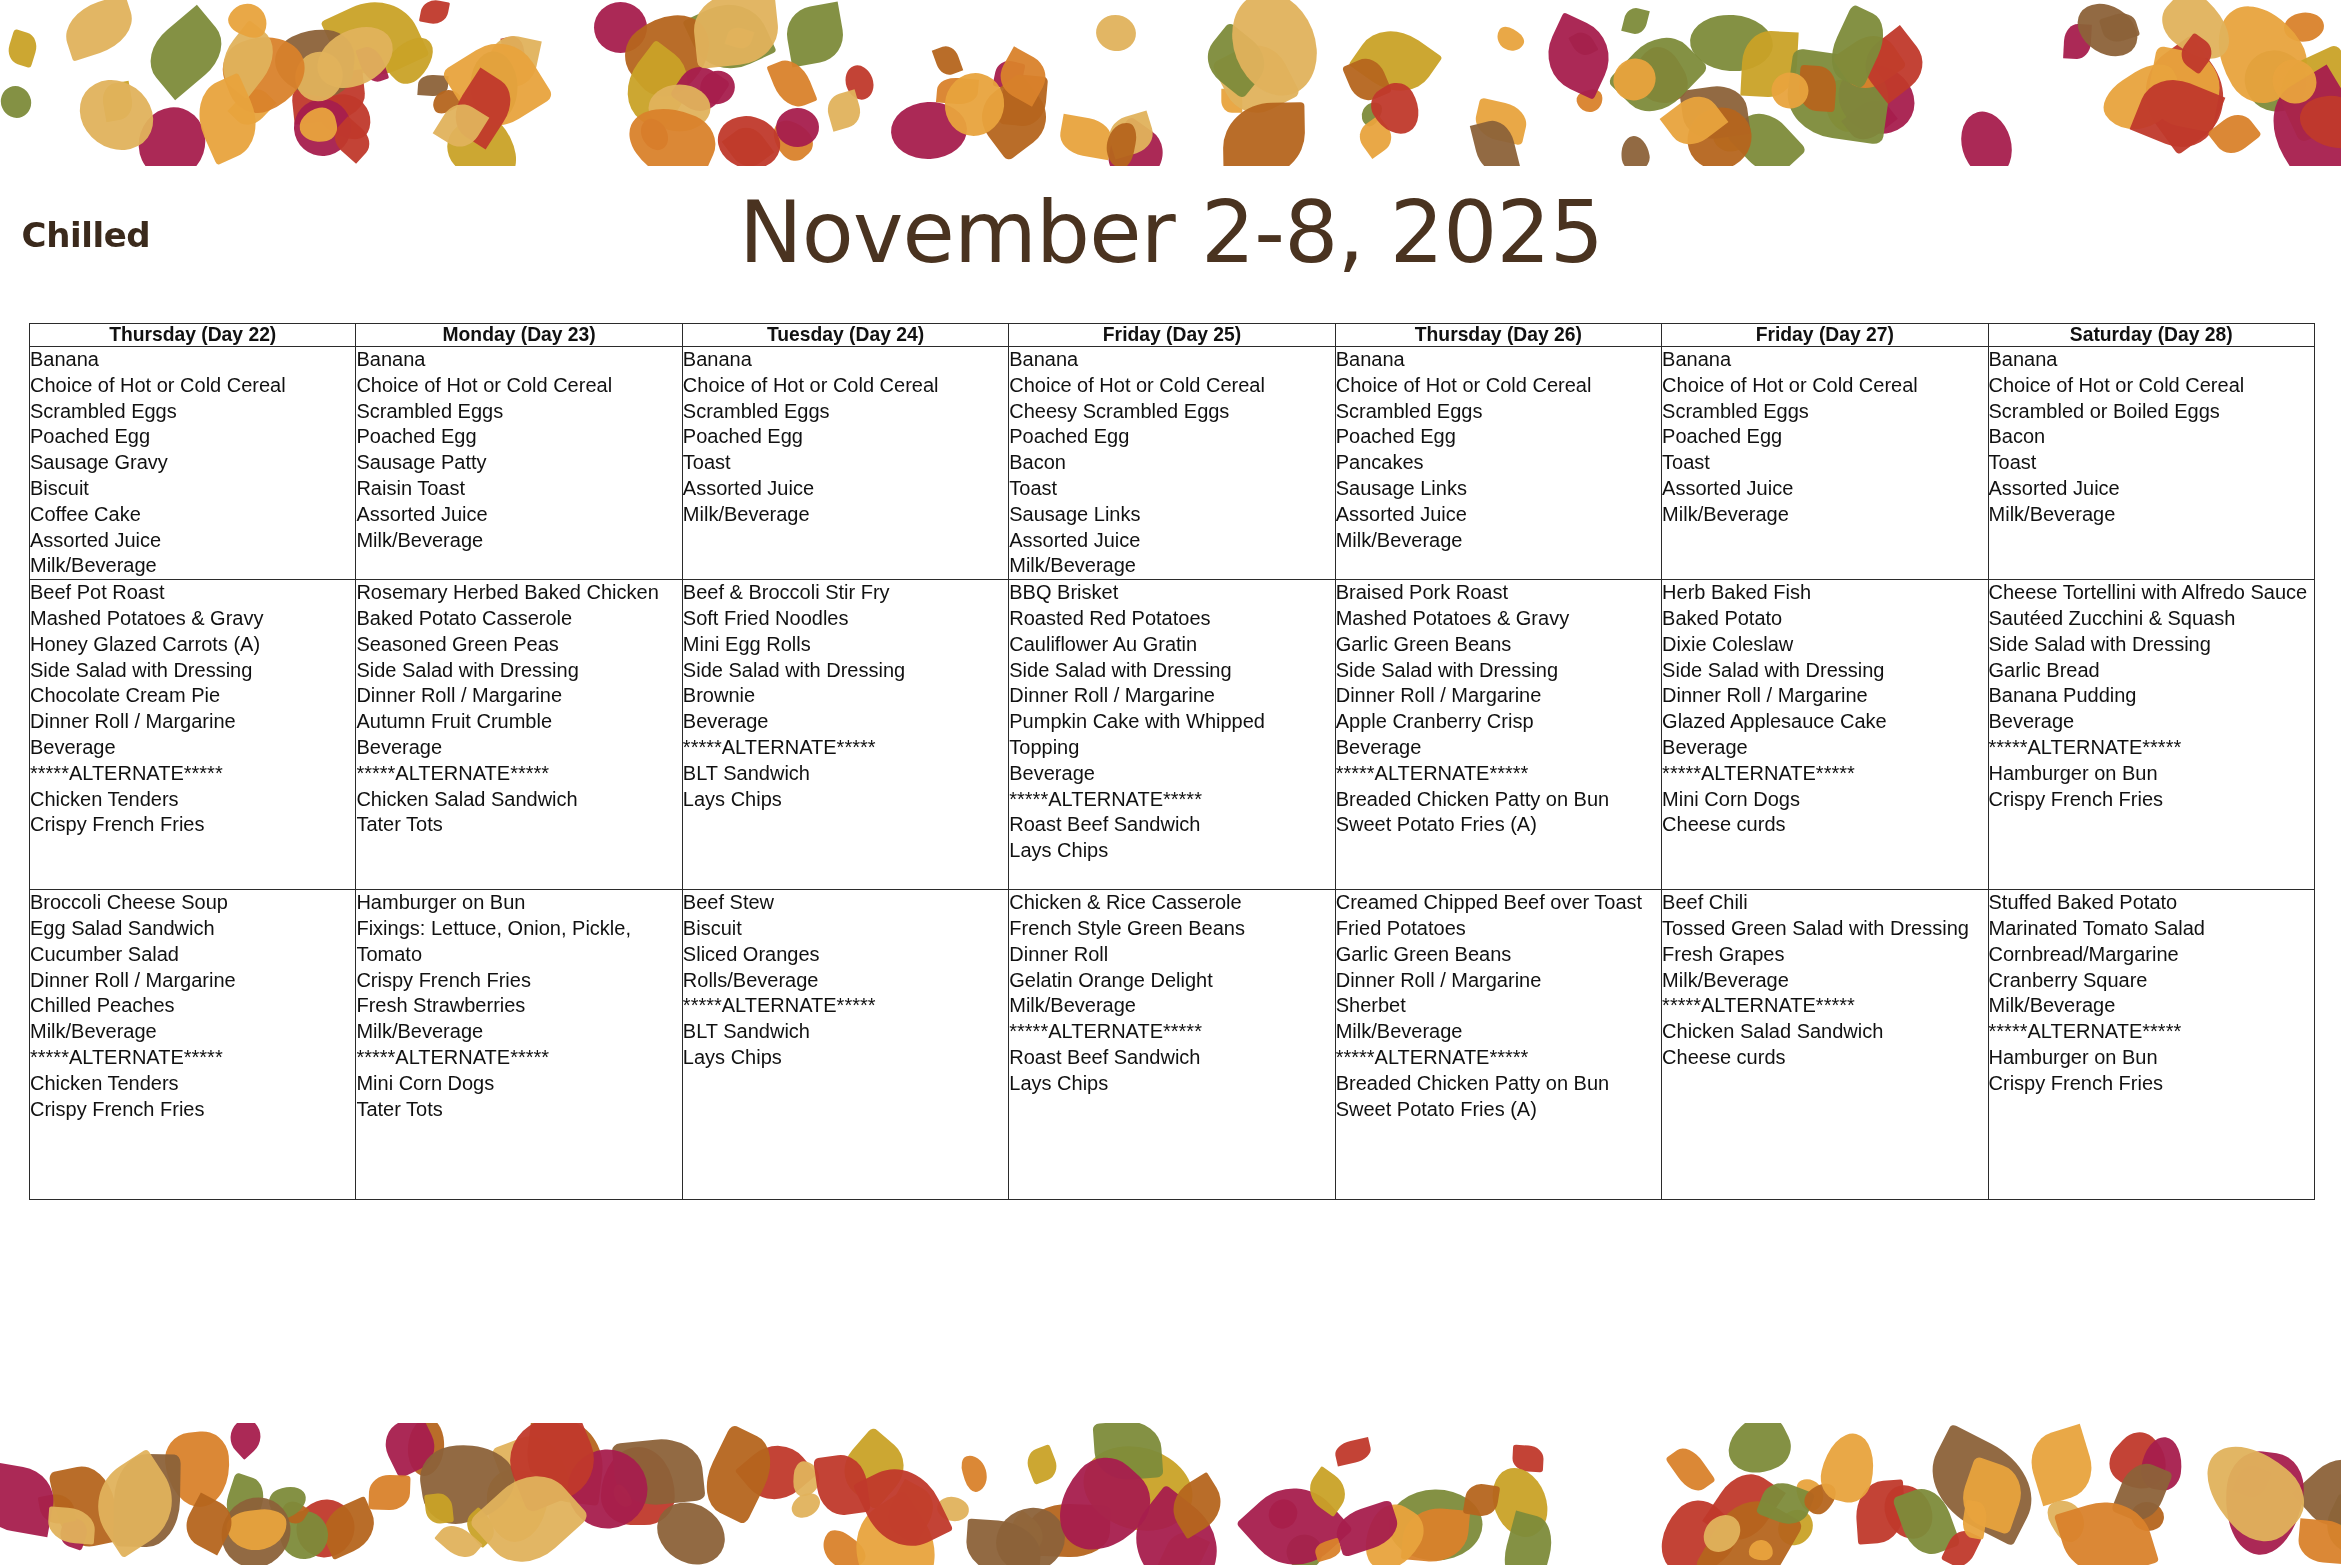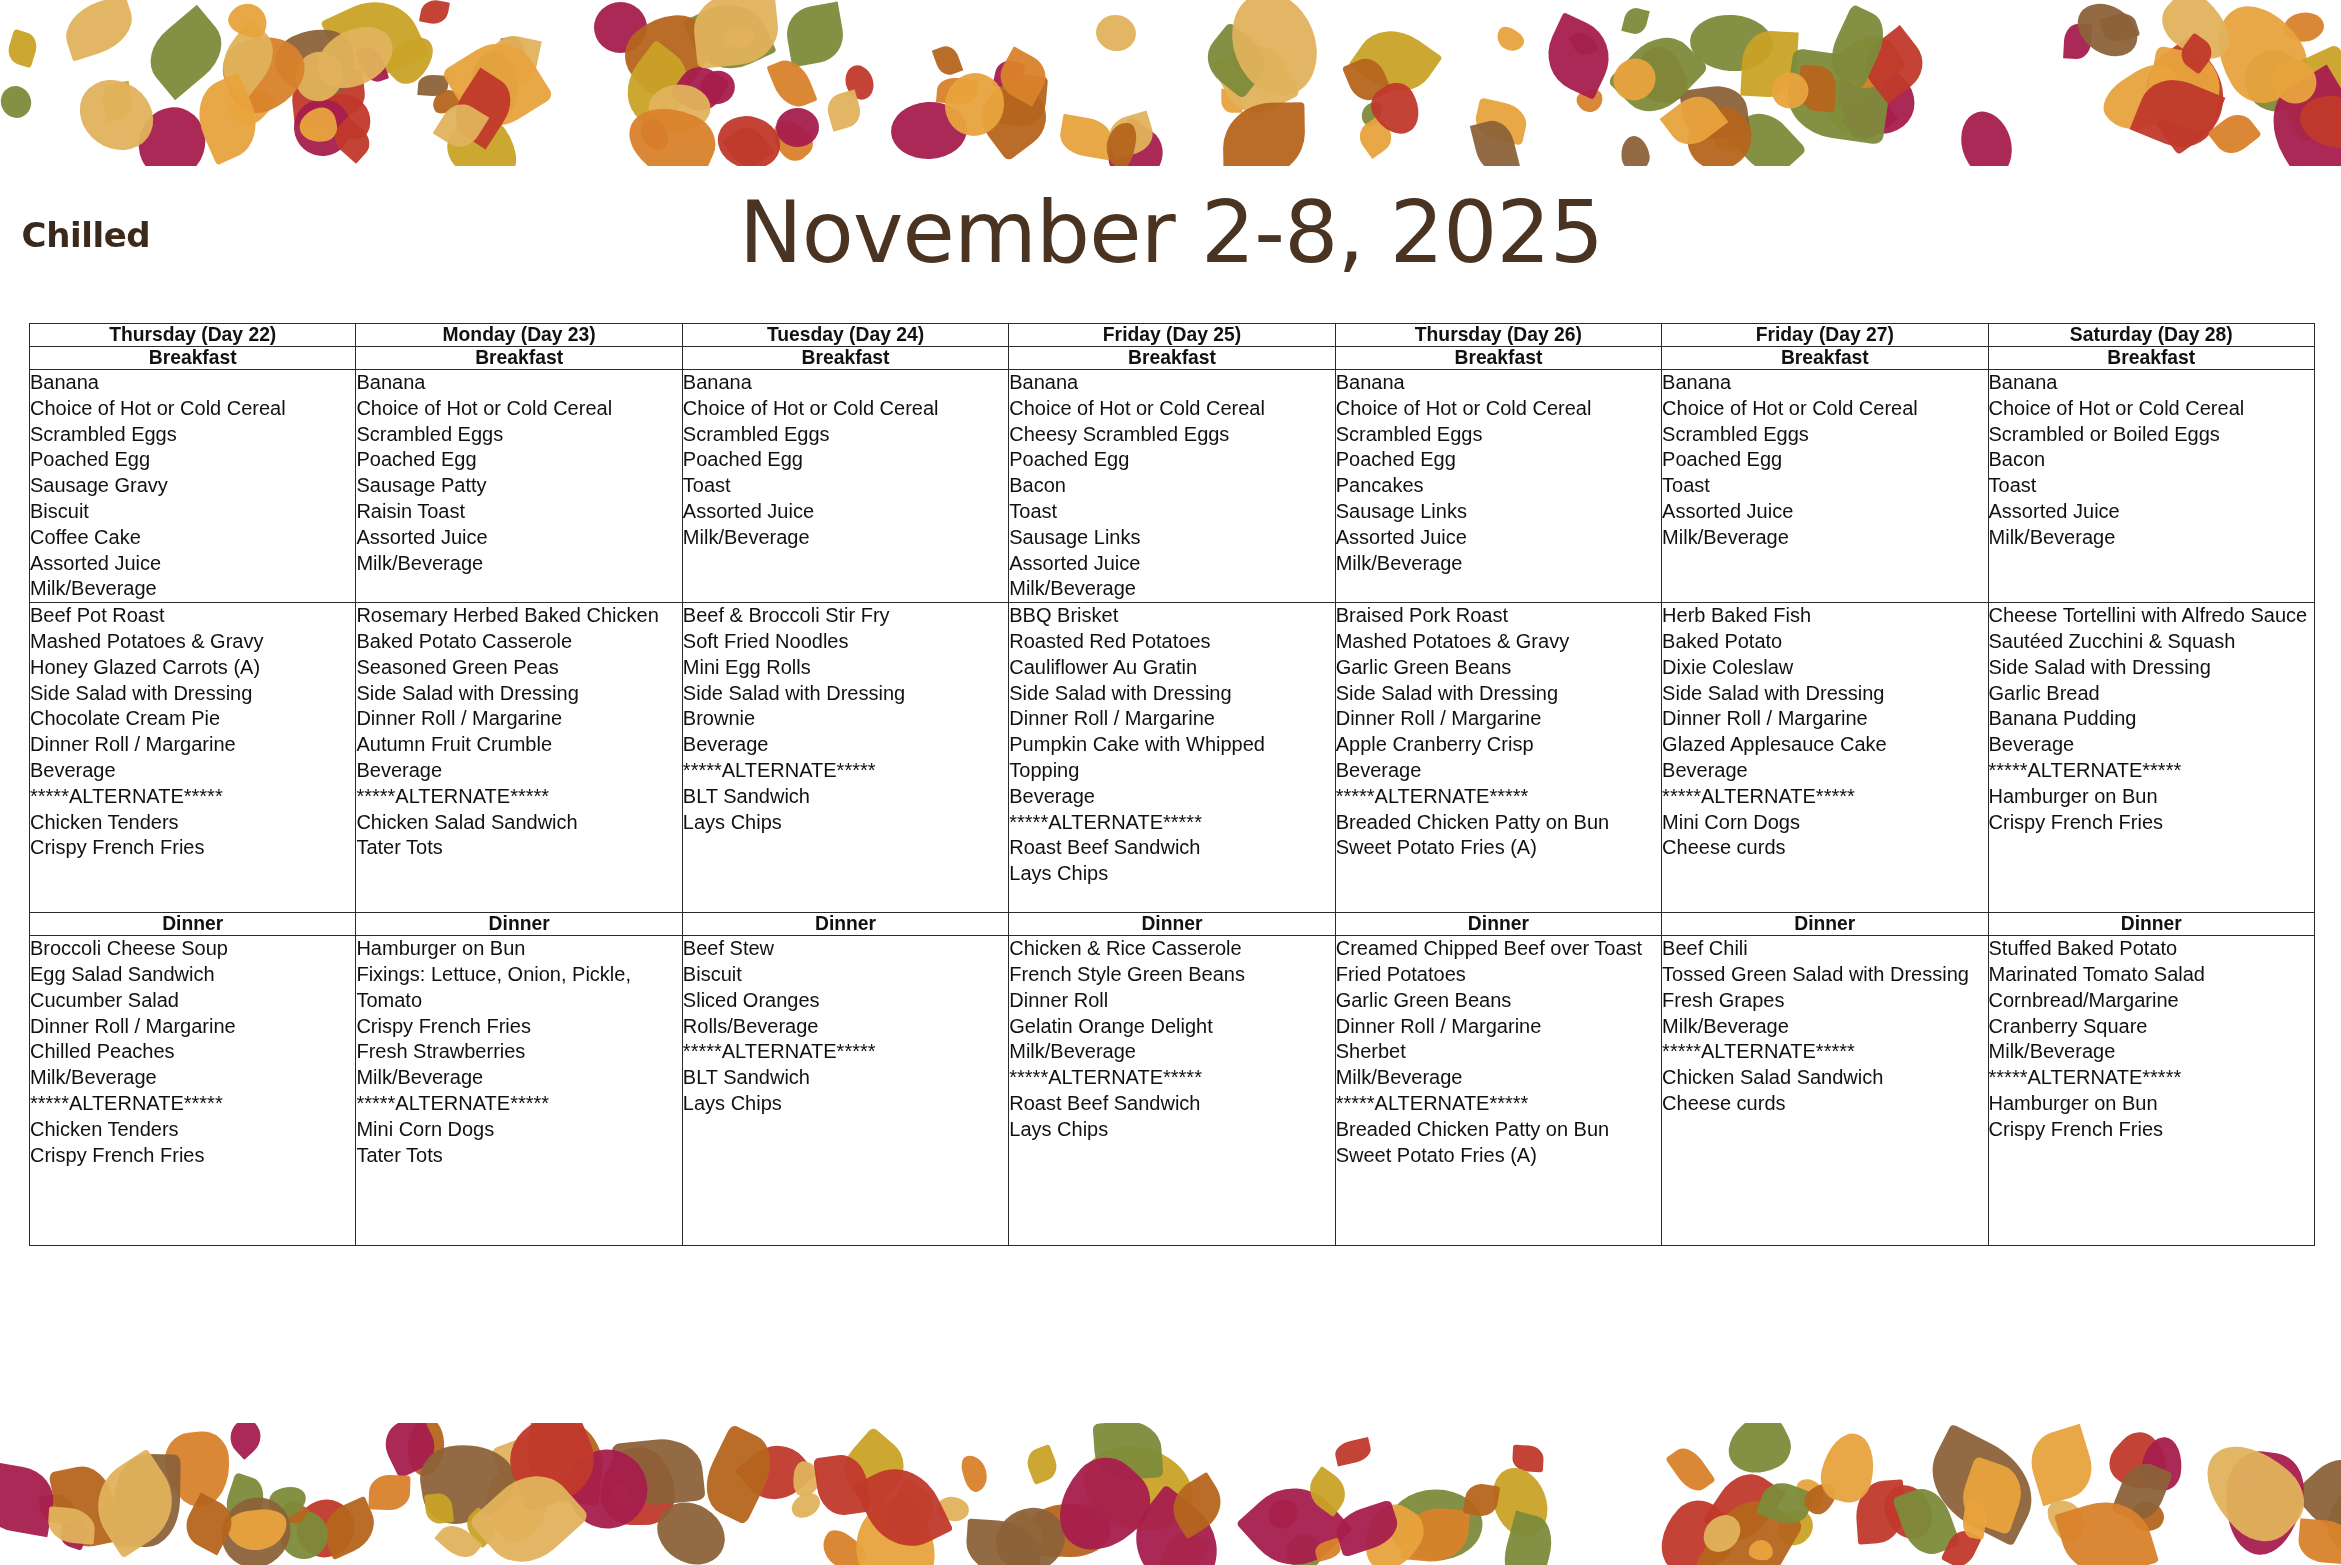--- a/index.html
+++ b/index.html
@@ -234,29 +234,20 @@
       <tr>
     <th class="dayhead">Thursday (Day 22)</th>
     <th class="dayhead">Monday (Day 23)</th>
     <th class="dayhead">Tuesday (Day 24)</th>
     <th class="dayhead">Friday (Day 25)</th>
     <th class="dayhead">Thursday (Day 26)</th>
     <th class="dayhead">Friday (Day 27)</th>
     <th class="dayhead">Saturday (Day 28)</th>
   </tr>
 
-  <tr>
-    <td class="mealhead">Breakfast</td>
-    <td class="mealhead">Breakfast</td>
-    <td class="mealhead">Breakfast</td>
-    <td class="mealhead">Breakfast</td>
-    <td class="mealhead">Breakfast</td>
-    <td class="mealhead">Breakfast</td>
-    <td class="mealhead">Breakfast</td>
-  </tr>
 
   <tr class="bk-row">
     <td class="items">Banana
 Choice of Hot or Cold Cereal
 Scrambled Eggs
 Poached Egg
 Sausage Gravy
 Biscuit
 Coffee Cake
 Assorted Juice
@@ -374,29 +365,20 @@
 Sautéed Zucchini &amp; Squash
 Side Salad with Dressing
 Garlic Bread
 Banana Pudding
 Beverage
 *****ALTERNATE*****
 Hamburger on Bun
 Crispy French Fries</td>
   </tr>
 
-  <tr>
-    <td class="mealhead">Dinner</td>
-    <td class="mealhead">Dinner</td>
-    <td class="mealhead">Dinner</td>
-    <td class="mealhead">Dinner</td>
-    <td class="mealhead">Dinner</td>
-    <td class="mealhead">Dinner</td>
-    <td class="mealhead">Dinner</td>
-  </tr>
 
   <tr class="dn-row">
     <td class="items">Broccoli Cheese Soup
 Egg Salad Sandwich
 Cucumber Salad
 Dinner Roll / Margarine
 Chilled Peaches
 Milk/Beverage
 *****ALTERNATE*****
 Chicken Tenders

